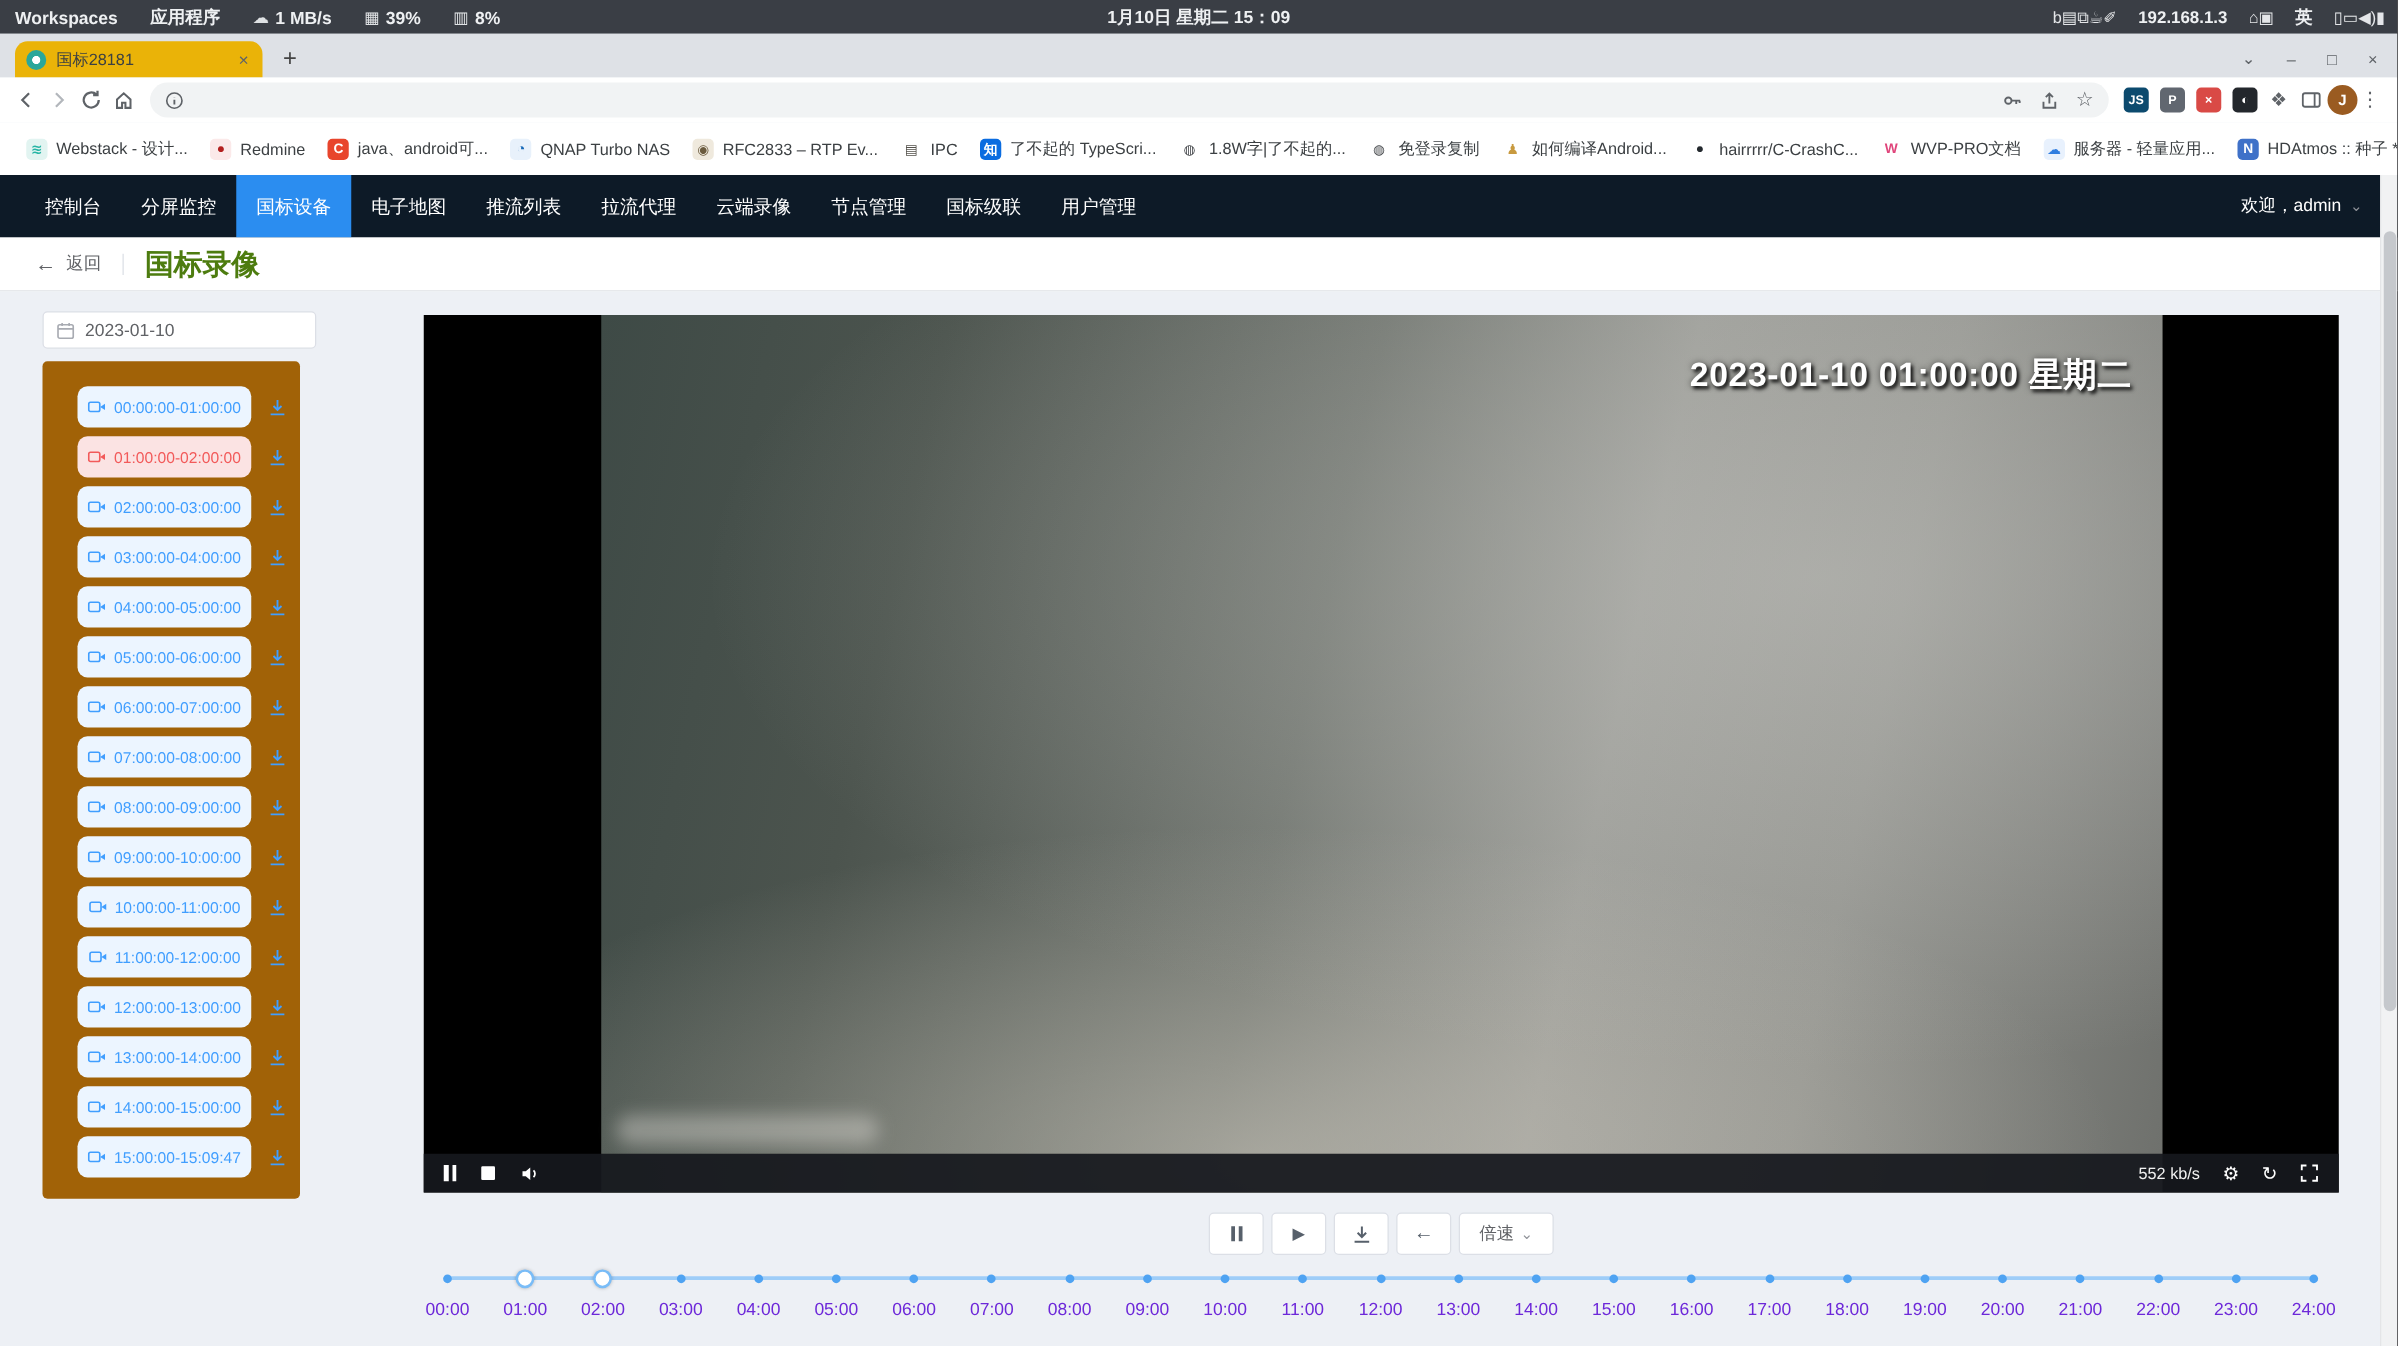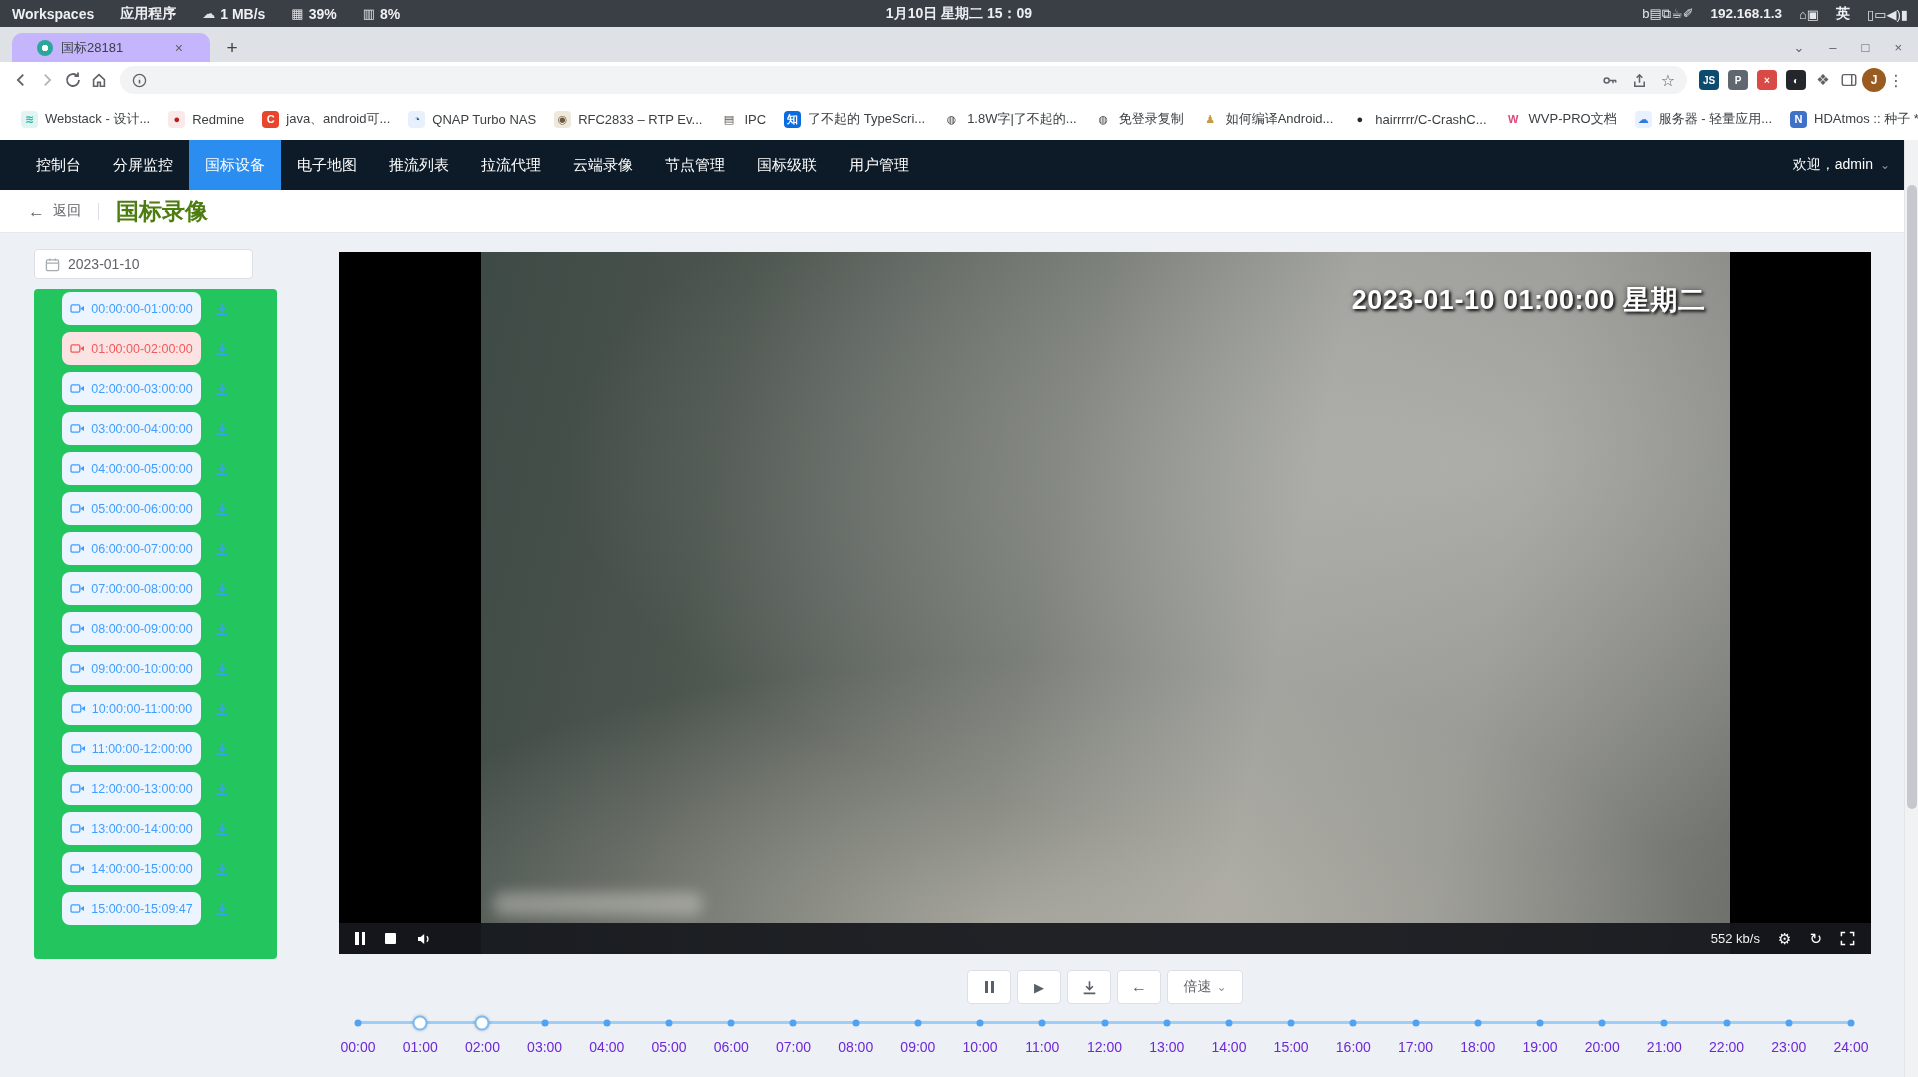--- a/index.html
+++ b/index.html
@@ -15,22 +15,22 @@
   .sys-glyph{font-size:13px;opacity:.92;font-weight:400;}
   .sys-clock{position:absolute;left:0;right:0;text-align:center;pointer-events:none;}
   .sys-right{margin-left:auto;display:flex;align-items:center;gap:17px;padding-right:10px;font-weight:400;}
   .tray-ico{font-size:13px;opacity:.95;position:relative;display:inline-block;}
   .sys-ip{font-weight:700;font-size:13.5px;}
   .sys-lang{font-weight:700;}
 
   
   .tabbar{position:absolute;top:27px;left:0;width:1918px;height:35px;background:#dee1e6;
     display:flex;align-items:flex-end;}
-  .tab{margin-left:12px;width:198px;height:29px;background:#c4b5fd;border-radius:10px 10px 0 0;
-    display:flex;align-items:center;padding:0 25px;gap:8px;}
+  .tab{margin-left:12px;width:198px;height:29px;background:#eab308;border-radius:10px 10px 0 0;
+    display:flex;align-items:center;padding:0 9px;gap:8px;}
   .favicon{width:16px;height:16px;border-radius:50%;flex:none;
     background:radial-gradient(circle at 50% 50%, #ffffff 0 3px, #2aa79a 3.5px);}
   .tab-title{flex:1;font-size:13px;color:#3c4043;white-space:nowrap;overflow:hidden;}
   .tab-close{color:#5f6368;font-size:14px;line-height:1;padding:2px;}
   .newtab{margin-left:10px;margin-bottom:3px;color:#444;font-size:19px;line-height:22px;width:24px;text-align:center;}
   .win-controls{margin-left:auto;display:flex;gap:25px;padding-right:16px;align-items:center;
     color:#5f6368;font-size:13px;margin-bottom:7px;}
 
   
   .toolbar{position:absolute;top:62px;left:0;width:1918px;height:36px;background:#fff;
@@ -70,22 +70,22 @@
   .sh-divider{width:1px;height:17px;background:#dcdfe6;margin:0 17px;}
   .sh-title{font-size:23px;font-weight:700;color:#4d7c0f;}
 
   
   .content{position:absolute;top:233px;left:0;width:1918px;height:844px;}
 
   .date-input{position:absolute;left:34px;top:16px;width:219px;height:30px;background:#fff;
     border:1px solid #dcdfe6;border-radius:4px;display:flex;align-items:center;gap:8px;
     padding:0 10px;font-size:14px;color:#606266;}
 
-  .panel{position:absolute;left:34px;top:56px;width:243px;height:670px;background:#22c55e;border-radius:4px;
-    padding-top:3px;}
+  .panel{position:absolute;left:34px;top:56px;width:206px;height:670px;background:#a16207;border-radius:4px;
+    padding-top:20px;}
   .seg-row{display:flex;align-items:center;height:33px;margin:0 0 7px 28px;}
   .seg-pill{width:139px;height:33px;background:#ecf5ff;color:#409eff;border-radius:8px;
     display:flex;align-items:center;justify-content:center;gap:6px;font-size:12.5px;cursor:pointer;}
   .seg-pill.selected{background:#fbe3e3;color:#f25a5a;}
   .seg-dl{margin-left:13px;display:flex;align-items:center;cursor:pointer;}
 
   
   .video{position:absolute;left:339px;top:19px;width:1532px;height:702px;background:#000;
     display:flex;justify-content:center;}
   .feed{position:relative;width:1249px;height:702px;

